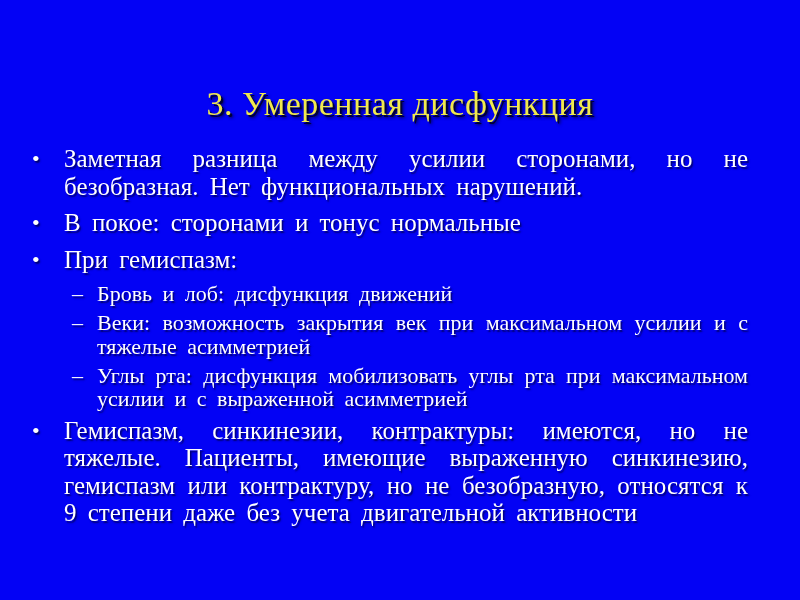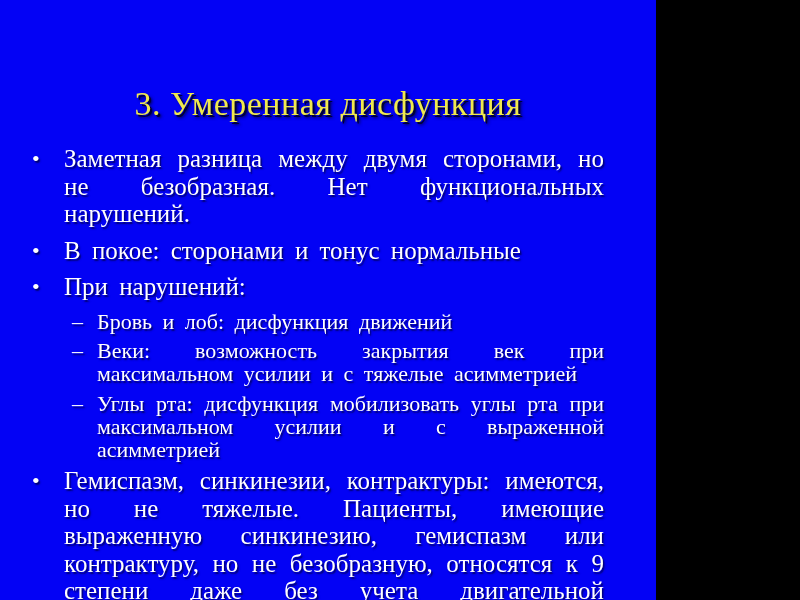--- a/index.html
+++ b/index.html
@@ -2,21 +2,21 @@
 <html style="--background: #0302f5; --title_text: #f0e94e; --body_text: #ffffff; --shadow: #000038;"><head>
 <meta charset="utf-8">
 <style>
   html, body {
     margin: 0;
     padding: 0;
     background: #000;
   }
   .slide {
     position: relative;
-    width: 656px;
+    width: 800px;
     height: 600px;
     overflow: hidden;
     box-sizing: border-box;
     background: var(--background, #0302f5);
     font-family: "Liberation Serif", "DejaVu Serif", serif;
     padding: 0 52px 0 32px;
   }
   .title {
     margin: 84px -52px 0 -32px;
     padding: 0;
@@ -69,31 +69,31 @@
 </head>
 <body>
 
 <div class="slide">
   <h1 class="title">3. Умеренная дисфункция</h1>
 
   <div class="content">
 
     <div class="item l1">
       <span class="marker">•</span>
-      <span class="text">Заметная разница между двумя сторонами, но не безобразная. Нет функциональных нарушений.</span>
+      <span class="text">Заметная разница между усилии сторонами, но не безобразная. Нет функциональных нарушений.</span>
     </div>
 
     <div class="item l1">
       <span class="marker">•</span>
       <span class="text">В покое: сторонами и тонус нормальные</span>
     </div>
 
     <div class="item l1">
       <span class="marker">•</span>
-      <span class="text">При нарушений:</span>
+      <span class="text">При гемиспазм:</span>
     </div>
 
     <div class="item l2">
       <span class="marker">–</span>
       <span class="text">Бровь и лоб: дисфункция движений</span>
     </div>
 
     <div class="item l2">
       <span class="marker">–</span>
       <span class="text">Веки: возможность закрытия век при максимальном усилии и с тяжелые асимметрией</span>

